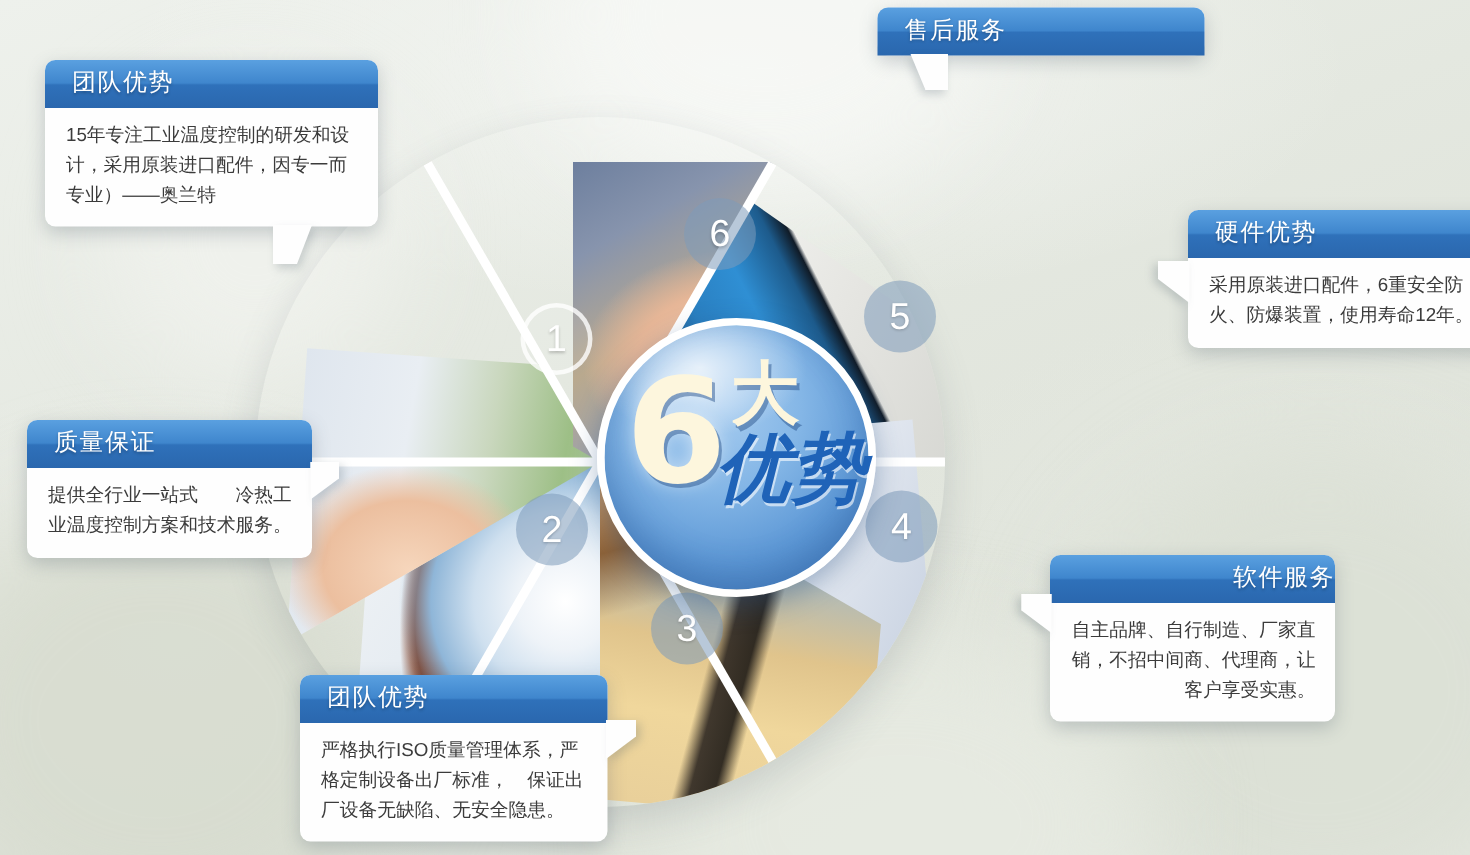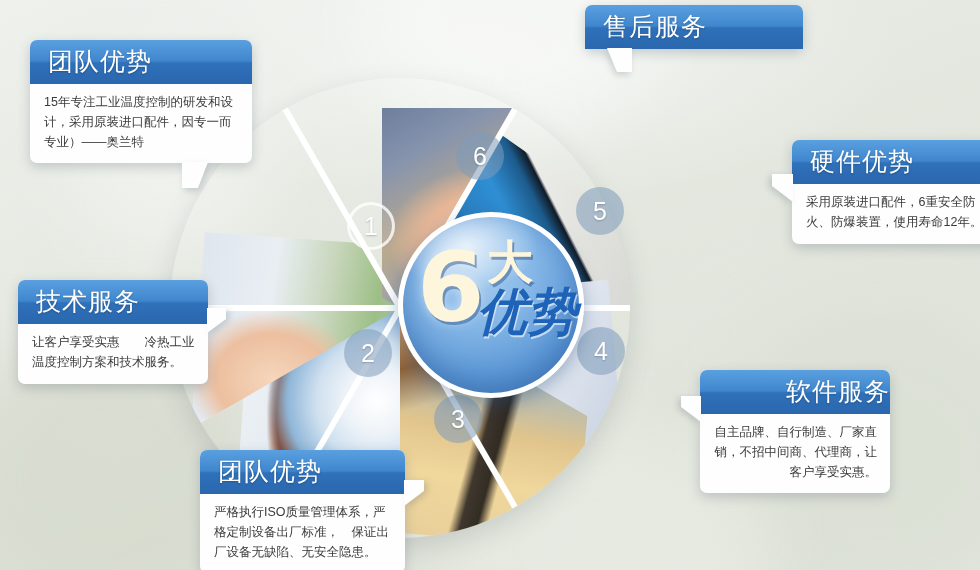--- a/index.html
+++ b/index.html
@@ -136,21 +136,21 @@
     position:absolute;
     background:#fefefe;
     border-radius:7px;
     box-shadow:0 4px 12px rgba(70,85,100,.26);
     overflow:visible;
   }
   .card .hdr {
     border-radius:7px 7px 0 0;
     background:linear-gradient(180deg,#5aa0e0 0%,#3f86cd 48%,#2f71ba 52%,#2a67ae 100%);
     color:#fff;
-    font-size:25px;
+    font-size:16px;
     letter-spacing:1px;
     padding:5px 0 6px 18px;
     text-shadow:0 1px 2px rgba(0,0,0,.25);
     font-family:Liberation Mono, monospace;
   }
   .card .body {
     padding:9px 13px 11px 14px;
     font-size:12.5px;
     line-height:1.58;
     color:#3b3b3b;
@@ -279,18 +279,18 @@
     <div class="tail"></div>
   </div>
 
   <div class="card" id="card-qa">
     <div class="hdr">团队优势</div>
     <div class="body">严格执行ISO质量管理体系，严格定制设备出厂标准，　保证出厂设备无缺陷、无安全隐患。</div>
     <div class="tail"></div>
   </div>
 
   <div class="card" id="card-tech">
-    <div class="hdr">技术服务</div>
-    <div class="body">让客户享受实惠　　冷热工业温度控制方案和技术服务。</div>
+    <div class="hdr">质量保证</div>
+    <div class="body">提供全行业一站式　　冷热工业温度控制方案和技术服务。</div>
     <div class="tail"></div>
   </div>
 
 </div>
 
 </body></html>

